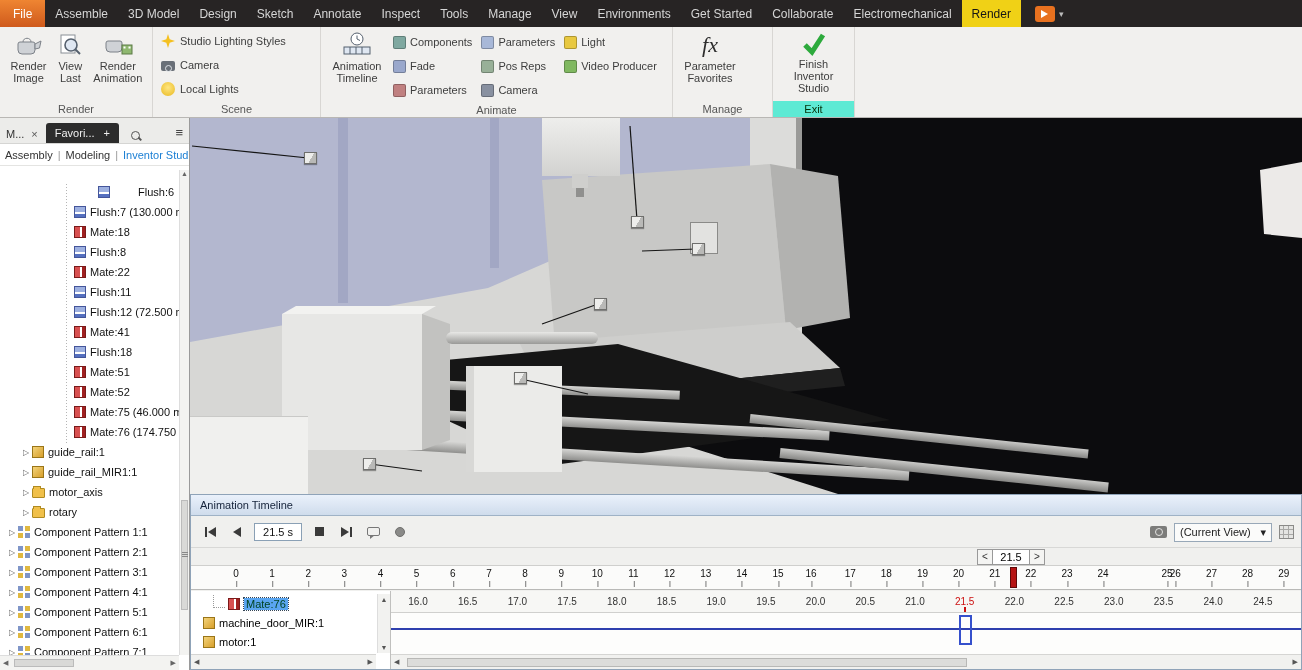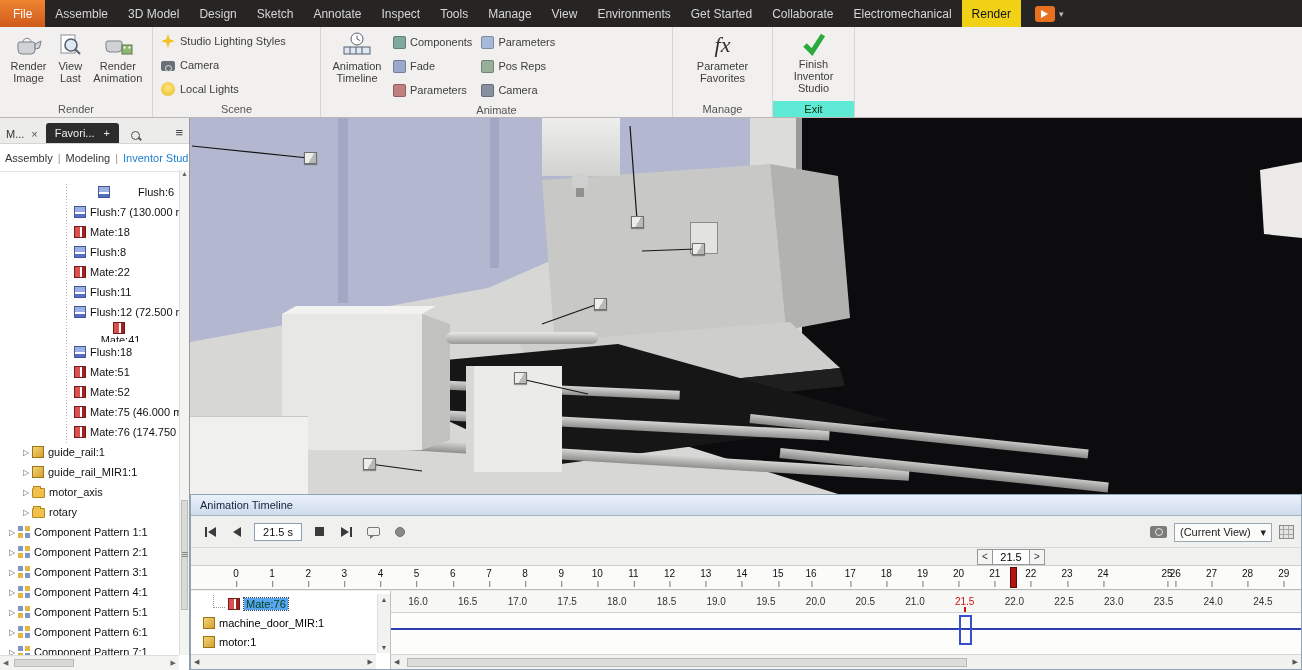--- a/index.html
+++ b/index.html
@@ -28,40 +28,40 @@
   .g-render .rbody { justify-content:space-around; width:152px; }
   .g-scene  { width:168px; }
   .g-scene .rbody { flex-direction:column; gap:2px; }
   .scene-item { display:flex; align-items:center; gap:5px; height:22px; padding-left:4px; white-space:nowrap; }
   .g-animate { width:352px; }
   .g-animate .rbody { gap:2px; }
   .acols { display:flex; }
   .acol { display:flex; flex-direction:column; }
   .aitem { display:flex; align-items:center; gap:4px; height:24px; padding:0 7px 0 2px; white-space:nowrap; }
   .aicon { width:13px; height:13px; border-radius:2px; border:1px solid rgba(0,0,0,.25); display:inline-block; }
-  .g-manage { width:100px; } .g-manage .rbody { justify-content:center; }
+  .g-manage { width:100px; } .g-manage .rbody { }
   .g-exit { width:82px; } .g-exit .rbody { justify-content:center; }
   .sicon { width:14px; height:14px; display:inline-block; position:relative; }
   .sparkle-icon { background:#f4c020; clip-path:polygon(50% 0,62% 38%,100% 50%,62% 62%,50% 100%,38% 62%,0 50%,38% 38%); }
   .cam-icon { background:#6a7078; border-radius:2px; height:10px; margin-top:2px; }
   .cam-icon::after { content:''; position:absolute; left:4px; top:4px; width:5px; height:5px; border:1px solid #dfe3e8; border-radius:50%; }
   .bulb-icon { background:radial-gradient(circle at 50% 40%, #ffe680, #e8b820); border-radius:50%; }
   .fx-glyph { font-style:italic; font-family:"Liberation Serif",serif; font-size:22px; color:#2d2d2d; line-height:26px; }
 
   
   #browser { position:absolute; left:0; top:118px; width:190px; height:552px; background:#fff; border-right:1px solid #9a9a9a; overflow:hidden; }
   .bheader { height:26px; background:#ececea; border-bottom:1px solid #d5d5d3; display:flex; align-items:flex-end; padding:0 4px; gap:6px; }
   .btab-model { font-size:11px; color:#333; display:flex; gap:7px; align-items:center; padding:3px 2px; }
   .btab-model .x { color:#555; }
   .btab-fav { background:#2c2c2c; color:#eee; font-size:11px; padding:0 9px; border-radius:3px 3px 0 0; display:flex; gap:9px; align-items:center; height:20px; }
   .search-icon { width:12px; height:12px; position:relative; margin-left:6px; }
   .search-icon::before { content:''; position:absolute; left:0; top:0; width:7px; height:7px; border:1.5px solid #555; border-radius:50%; }
   .search-icon::after { content:''; position:absolute; left:7px; top:7px; width:4px; height:1.5px; background:#555; transform:rotate(45deg); }
   .ham-icon { margin-left:auto; color:#444; font-size:13px; line-height:20px; padding-right:2px; }
-  .bnav { height:28px; display:flex; align-items:center; font-size:11px; padding:0 5px; gap:5px; border-bottom:1px solid #e4e4e2; white-space:nowrap; overflow:hidden; color:#333; }
+  .bnav { height:22px; display:flex; align-items:center; font-size:11px; padding:0 5px; gap:5px; border-bottom:1px solid #e4e4e2; white-space:nowrap; overflow:hidden; color:#333; }
   .bnav .sep { color:#999; }
   .bnav .navtab.active { color:#1b7fd4; }
   .btree { position:absolute; left:0; top:52px; right:10px; bottom:15px; overflow:hidden; padding-top:12px; }
   .dotline { position:absolute; left:66px; top:14px; width:1px; height:260px; background-image:repeating-linear-gradient(#b5b5b5 0 1px, transparent 1px 3px); }
   .trow { height:20px; display:flex; align-items:center; font-size:11px; color:#111; white-space:nowrap; overflow:hidden; }
   .arrow { width:12px; font-size:8px; color:#666; text-align:center; flex:none; }
   .ticon { flex:none; margin-right:4px; }
   .i-flush { width:12px; height:12px; background:linear-gradient(#9db0e0 0 5px, #fff 5px 7px, #5570c0 7px 12px); border:1px solid #44559a; }
   .i-mate { width:12px; height:12px; background:linear-gradient(90deg, #d85050 0 5px, #fff 5px 7px, #a02020 7px 12px); border:1px solid #7a1a1a; }
   .i-part { width:12px; height:12px; background:linear-gradient(135deg,#f3d37a,#d79f2b); border:1px solid #9a7518; }
@@ -247,20 +247,30 @@
             </button>
             <button class="aitem" style="background: none; border: none; font-family: inherit; font-size: 11px; color: rgb(61, 61, 61);">
               <span class="aicon" style="background:#98b098"></span>
               <span>Pos Reps</span>
             </button>
             <button class="aitem" style="background: none; border: none; font-family: inherit; font-size: 11px; color: rgb(61, 61, 61);">
               <span class="aicon" style="background:#8890a0"></span>
               <span>Camera</span>
             </button>
           </div>
+          <div class="acol">
+            <button class="aitem" style="background: none; border: none; font-family: inherit; font-size: 11px; color: rgb(61, 61, 61);">
+              <span class="aicon" style="background:#e8c840"></span>
+              <span>Light</span>
+            </button>
+            <button class="aitem" style="background: none; border: none; font-family: inherit; font-size: 11px; color: rgb(61, 61, 61);">
+              <span class="aicon" style="background:#80b860"></span>
+              <span>Video Producer</span>
+            </button>
+          </div>
         </div>
     </div>
     <div class="rlabel">Animate</div>
   </div>
 
   <div class="rgroup g-manage">
     <div class="rbody">
       <button class="bigbtn" style="width:66px">
         <span class="fx-glyph">fx</span>
         <span>Parameter Favorites</span>
@@ -333,21 +343,21 @@
       <div class="trow" style="padding-left: 62px;">
         <span class="arrow"></span>
         <span class="ticon i-flush"></span>
         <span class="tlabel">Flush:11</span>
       </div>
       <div class="trow" style="padding-left: 62px;">
         <span class="arrow"></span>
         <span class="ticon i-flush"></span>
         <span class="tlabel">Flush:12 (72.500 mm)</span>
       </div>
-      <div class="trow" style="padding-left: 62px; flex-direction: column;">
+      <div class="trow" style="padding-left: 62px;">
         <span class="arrow"></span>
         <span class="ticon i-mate"></span>
         <span class="tlabel">Mate:41</span>
       </div>
       <div class="trow" style="padding-left: 62px;">
         <span class="arrow"></span>
         <span class="ticon i-flush"></span>
         <span class="tlabel">Flush:18</span>
       </div>
       <div class="trow" style="padding-left: 62px;">

